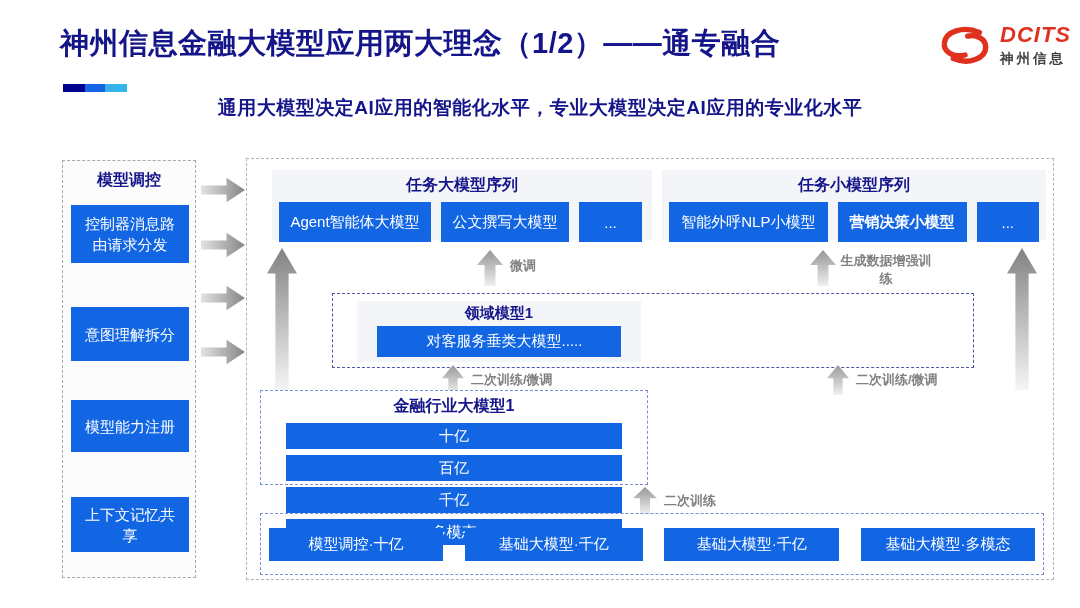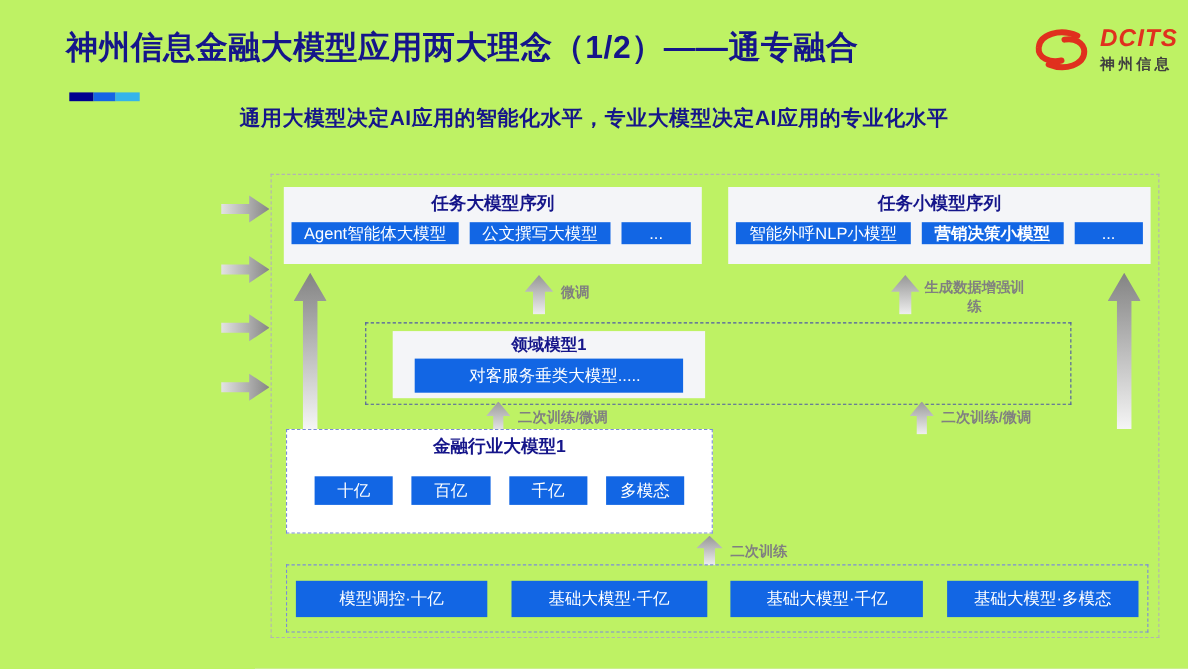--- a/index.html
+++ b/index.html
@@ -4,21 +4,21 @@
 <style>
   :root{
     --navy:#15158a;
     --button-blue:#1266e4;
     --label-gray:#808080;
     --accent-1:#00008f; --accent-2:#1565e5; --accent-3:#35b4ea;
     --logo-red:#e0301e;
   }
   *{margin:0;padding:0;box-sizing:border-box;}
   body{font-family:"Liberation Sans","DejaVu Sans",sans-serif;background:#e9e9e9;}
-  #canvas{position:relative;width:1080px;height:608px;background:#bef264;overflow:hidden;margin:0 auto;}
+  #canvas{position:relative;width:1080px;height:608px;background:#ffffff;overflow:hidden;margin:0 auto;}
 
   .abs{position:absolute;}
 
   .page-title{left:60px;top:24px;font-size:29px;font-weight:800;color:var(--navy);white-space:nowrap;letter-spacing:.5px;}
   .accent-bar{left:63px;top:84px;display:flex;height:8px;}
   .accent-bar span{display:block;height:8px;}
   .accent-1{width:22px;background:var(--accent-1);}
   .accent-2{width:20px;background:var(--accent-2);}
   .accent-3{width:22px;background:var(--accent-3);}
 
@@ -47,29 +47,29 @@
   .flow-label.wrap{white-space:normal;width:96px;text-align:center;line-height:1.35;}
 
   
   .main-box{left:246px;top:158px;width:808px;height:422px;border:1.5px dashed #b3b3b3;}
 
   .section{background:#f4f5f8;}
   .section-title{display:block;text-align:center;font-size:16px;font-weight:800;color:var(--navy);padding-top:5px;}
   .btn{background:var(--button-blue);color:#fff;display:flex;align-items:center;justify-content:center;font-size:15px;white-space:nowrap;}
 
   .task-row{display:flex;gap:10px;padding:0 7px;margin-top:6px;}
-  .task-row .btn{height:20px;}
+  .task-row .btn{height:40px;}
 
   .mid-box{left:332px;top:293px;width:642px;height:75px;border:1px dashed #4d58a5;}
   .domain{position:absolute;top:7px;width:284px;height:61px;background:#f4f5f8;}
   .domain .section-title{font-size:15px;padding-top:3px;}
   .domain .btn{width:244px;height:31px;margin:3px auto 0;padding-left:11px;}
 
   .industry{border:1px dashed #7b8cd8;background:#fff;}
-  .grid2{display:grid;grid-template-columns:1fr 1fr 1fr 1fr;row-gap:6px;margin-top:16px;}
+  .grid2{display:grid;grid-template-columns:1fr;row-gap:6px;margin-top:6px;}
   .grid2 .btn{height:26px;}
 
   .base-box{left:260px;top:513px;width:784px;height:62px;border:1px dashed #7b8cd8;display:flex;align-items:center;justify-content:space-between;padding:0 8px;}
   .base-box .btn{height:33px;}
 </style>
 </head>
 <body>
 
 <div id="canvas">
 
@@ -86,29 +86,36 @@
       <path d="M17 38 C 34 45, 53 38, 53 25 C 53 16, 43 11, 33 13" fill="none" stroke="var(--logo-red)" stroke-width="6" stroke-linecap="round"></path>
     </svg>
     <div class="logo-text">
       <div class="en">DCITS</div>
       <div class="cn">神州信息</div>
     </div>
   </div>
 
   <div class="abs subtitle">通用大模型决定AI应用的智能化水平，专业大模型决定AI应用的专业化水平</div>
 
+  <div class="abs sidebar">
+    <div class="sidebar-title">模型调控</div>
+    <div class="side-item" style="top:44px;height:58px;">控制器消息路由请求分发</div>
+    <div class="side-item" style="top:146px;height:54px;">意图理解拆分</div>
+    <div class="side-item" style="top:239px;height:52px;">模型能力注册</div>
+    <div class="side-item" style="top:336px;height:55px;">上下文记忆共享</div>
+  </div>
 
   <div class="abs arrow-right" style="left:201px;top:176px;"></div>
   <div class="abs arrow-right" style="left:201px;top:231px;"></div>
   <div class="abs arrow-right" style="left:201px;top:284px;"></div>
   <div class="abs arrow-right" style="left:201px;top:338px;"></div>
 
   <div class="abs main-box"></div>
 
-  <div class="abs section" style="left:258px;top:170px;width:380px;height:70px;">
+  <div class="abs section" style="left:272px;top:170px;width:380px;height:70px;">
     <span class="section-title">任务大模型序列</span>
     <div class="task-row">
       <div class="btn" style="width:152px;">Agent智能体大模型</div>
       <div class="btn" style="width:128px;">公文撰写大模型</div>
       <div class="btn" style="width:63px;">...</div>
     </div>
   </div>
 
   <div class="abs section" style="left:662px;top:170px;width:384px;height:70px;">
     <span class="section-title">任务小模型序列</span>

